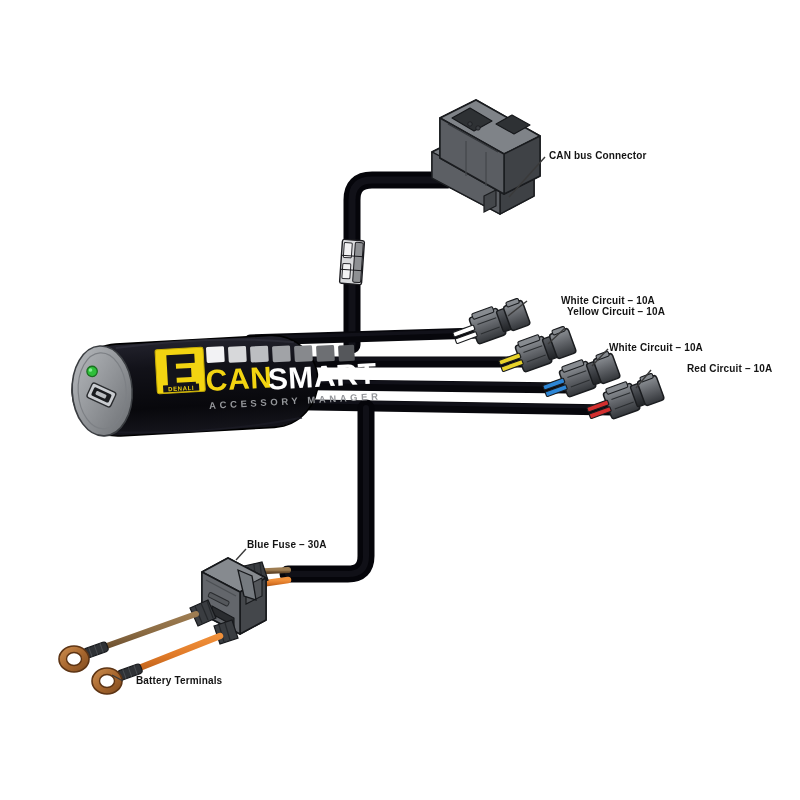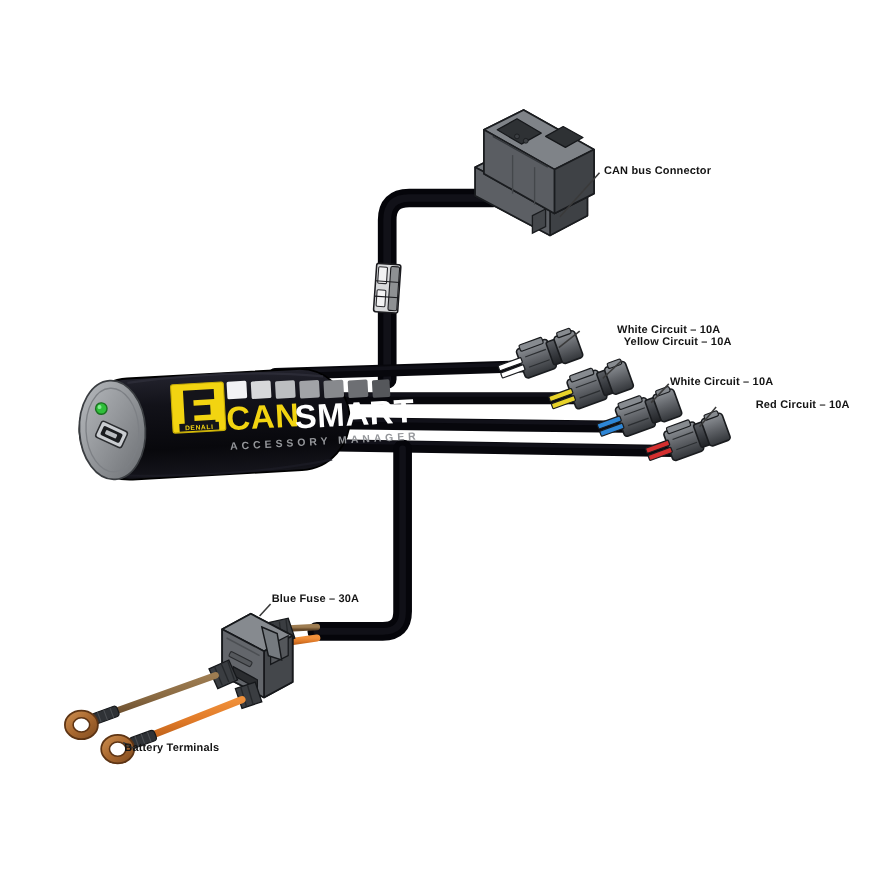--- a/index.html
+++ b/index.html
@@ -27,21 +27,21 @@
     color: #141414;
     white-space: nowrap;
     letter-spacing: 0.15px;
   }
   #lbl-can      { left: 549px; top: 150px; }
   #lbl-white    { left: 529px; top: 295px; margin-left: 32px; }
   #lbl-yellow   { left: 567px; top: 306px; }
   #lbl-blue     { left: 609px; top: 342px; }
   #lbl-red      { left: 687px; top: 363px; }
   #lbl-fuse     { left: 247px; top: 539px; }
-  #lbl-battery  { left: 113px; top: 675px; }
+  #lbl-battery  { left: 136px; top: 675px; }
 </style>
 </head>
 <body>
 
 <div id="stage">
 
   <svg id="artboard" viewBox="0 0 800 800" xmlns="http://www.w3.org/2000/svg">
     <defs>
       <linearGradient id="bodyGrad" x1="0" y1="0" x2="0" y2="1">
         <stop offset="0%" stop-color="#22222c"></stop>

